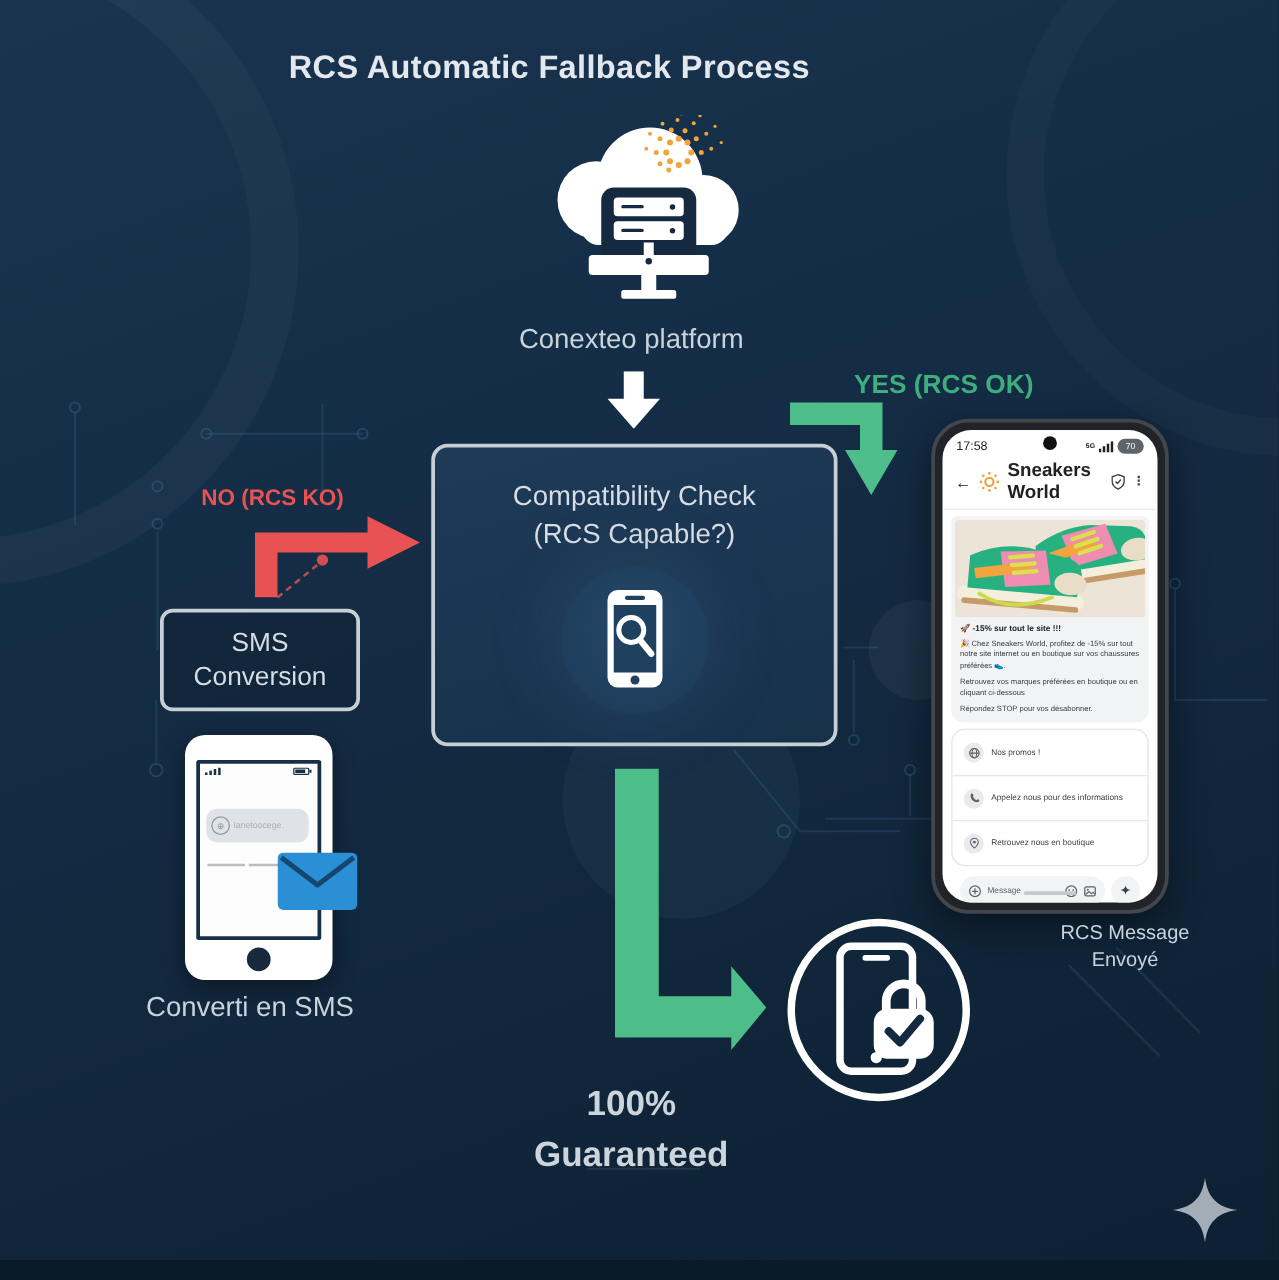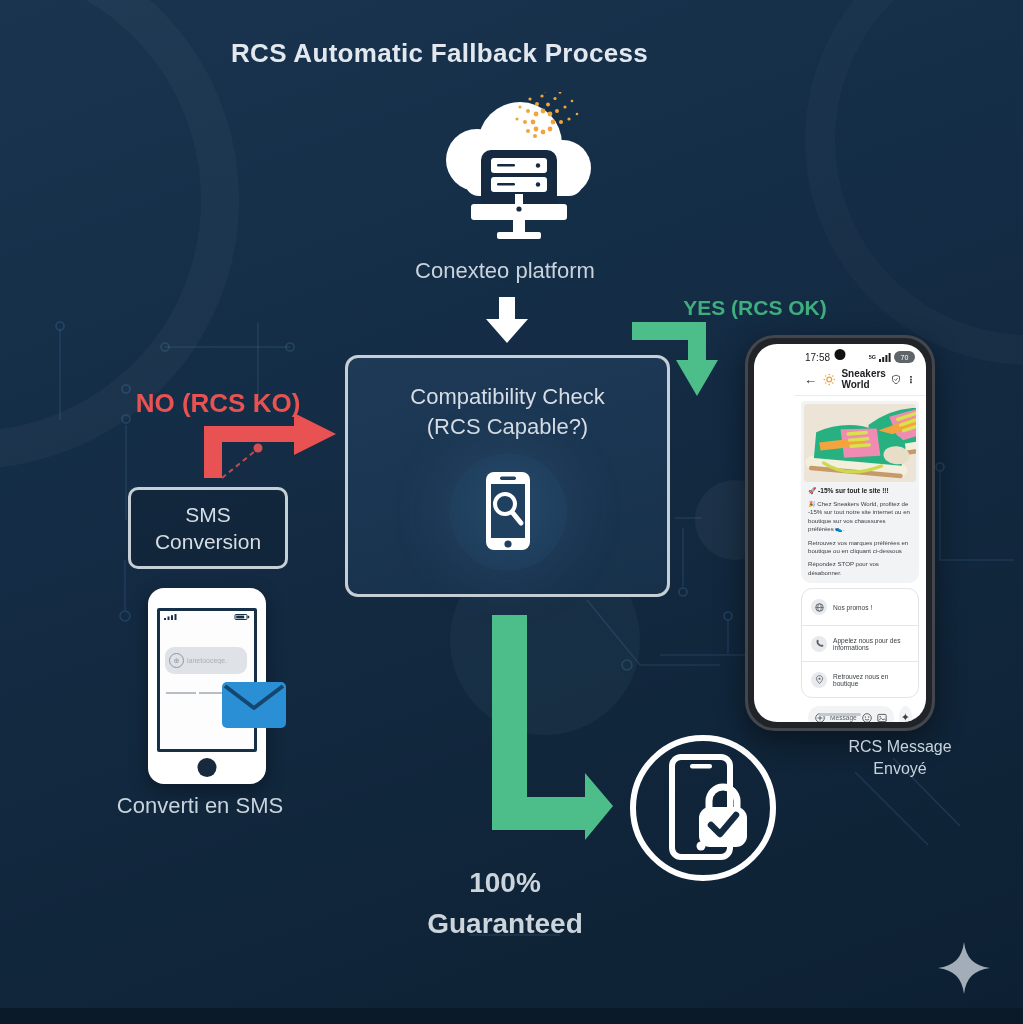--- a/index.html
+++ b/index.html
@@ -17,21 +17,21 @@
   
   .title{
     top:38px; left:0; width:879px; text-align:center;
     font-size:26px; font-weight:800; color:#e2e8ee; letter-spacing:.3px;
   }
 
   
   .lbl{ color:#c9d3dc; text-align:center; }
   .platform-lbl{ top:258px; left:340px; width:330px; font-size:22px; }
   .yes-lbl{ top:296px; left:650px; width:210px; font-size:21px; font-weight:800; color:#3fae7f; }
-  .no-lbl{ top:388px; left:118px; width:200px; font-size:26px; font-weight:700; color:#e85252; }
+  .no-lbl{ top:388px; left:118px; width:200px; font-size:18px; font-weight:700; color:#e85252; }
   .sms-caption{ top:793px; left:95px; width:210px; font-size:22px; }
   .delivery-lbl{ top:862px; left:390px; width:230px; font-size:28px; font-weight:800; color:#ccd4dc; line-height:1.47; }
   .rcs-caption{ top:736px; left:795px; width:210px; font-size:16px; line-height:1.4; }
 
   
   .decision-box{
     top:355px; left:345px; width:325px; height:242px;
     background:linear-gradient(165deg,#1e3a57,#17314b);
     border:3px solid #c7cfd6; border-radius:13px;
     display:flex; flex-direction:column; align-items:center; padding-top:24px;
@@ -74,31 +74,31 @@
   .home-btn{ position:absolute; bottom:7px; left:50%; transform:translateX(-50%);
     width:19px; height:19px; border-radius:50%; background:#16293d; }
   .envelope{ top:682px; left:222px; }
 
   
   .rcs-phone{
     top:335px; left:745px; width:190px; height:396px;
     background:#202327; border:3px solid #43474d; border-radius:30px; padding:6px;
     box-shadow:0 10px 30px rgba(0,0,0,.45);
   }
-  .rcs-screen{ position:relative; width:100%; height:100%; background:#fff; border-radius:23px; overflow:hidden;padding-left:40px; }
+  .rcs-screen{ position:relative; width:100%; height:100%; background:#fff; border-radius:23px; overflow:hidden; }
   .punch-hole{ position:absolute; top:5px; left:50%; transform:translateX(-50%); width:11px; height:11px; background:#111; border-radius:50%; }
   .statusbar{ display:flex; align-items:center; justify-content:space-between; padding:6px 11px 0 11px; height:20px; }
   .status-time{ font-size:10px; color:#202124; }
   .status-right{ display:flex; align-items:center; gap:3px; }
   .net-lbl{ font-size:5.5px; color:#202124; font-weight:700; }
   .battery-pill{ width:21px; height:12px; background:#5f6468; border-radius:7px;
     color:#fff; font-size:7px; display:flex; align-items:center; justify-content:center; }
   .chat-header{ display:flex; align-items:center; gap:6px; padding:4px 10px 5px 10px; border-bottom:1px solid #ececec; }
   .back-arrow{ font-size:13px; color:#202124; font-weight:700; line-height:1; }
-  .sender-name{ font-size:10px; font-weight:700; color:#202124; flex:1; }
+  .sender-name{ font-size:15px; font-weight:700; color:#202124; flex:1; }
   .menu-dots{ font-size:10px; color:#3c4043; font-weight:700; letter-spacing:0; }
   .chat-body{ padding:5px 7px 0 7px; }
   .msg-bubble{ background:#f1f3f4; border-radius:4px 4px 10px 10px; padding:3px 3px 6px 3px; }
   .msg-img{ border-radius:3px; overflow:hidden; }
   .msg-text{ padding:5px 4px 0 4px; }
   .msg-headline{ font-size:6.6px; font-weight:700; color:#202124; margin-bottom:5px; }
   .msg-p{ font-size:6.1px; color:#3c4043; line-height:1.38; margin-bottom:5px; }
   .rcs-buttons{ margin-top:5px; background:#fff; border:1px solid #e4e4e4; border-radius:11px; overflow:hidden; }
   .rcs-btn{ display:flex; align-items:center; gap:6px; height:36px; padding:0 9px; }
   .rcs-btn + .rcs-btn{ border-top:1px solid #e6e6e6; }

